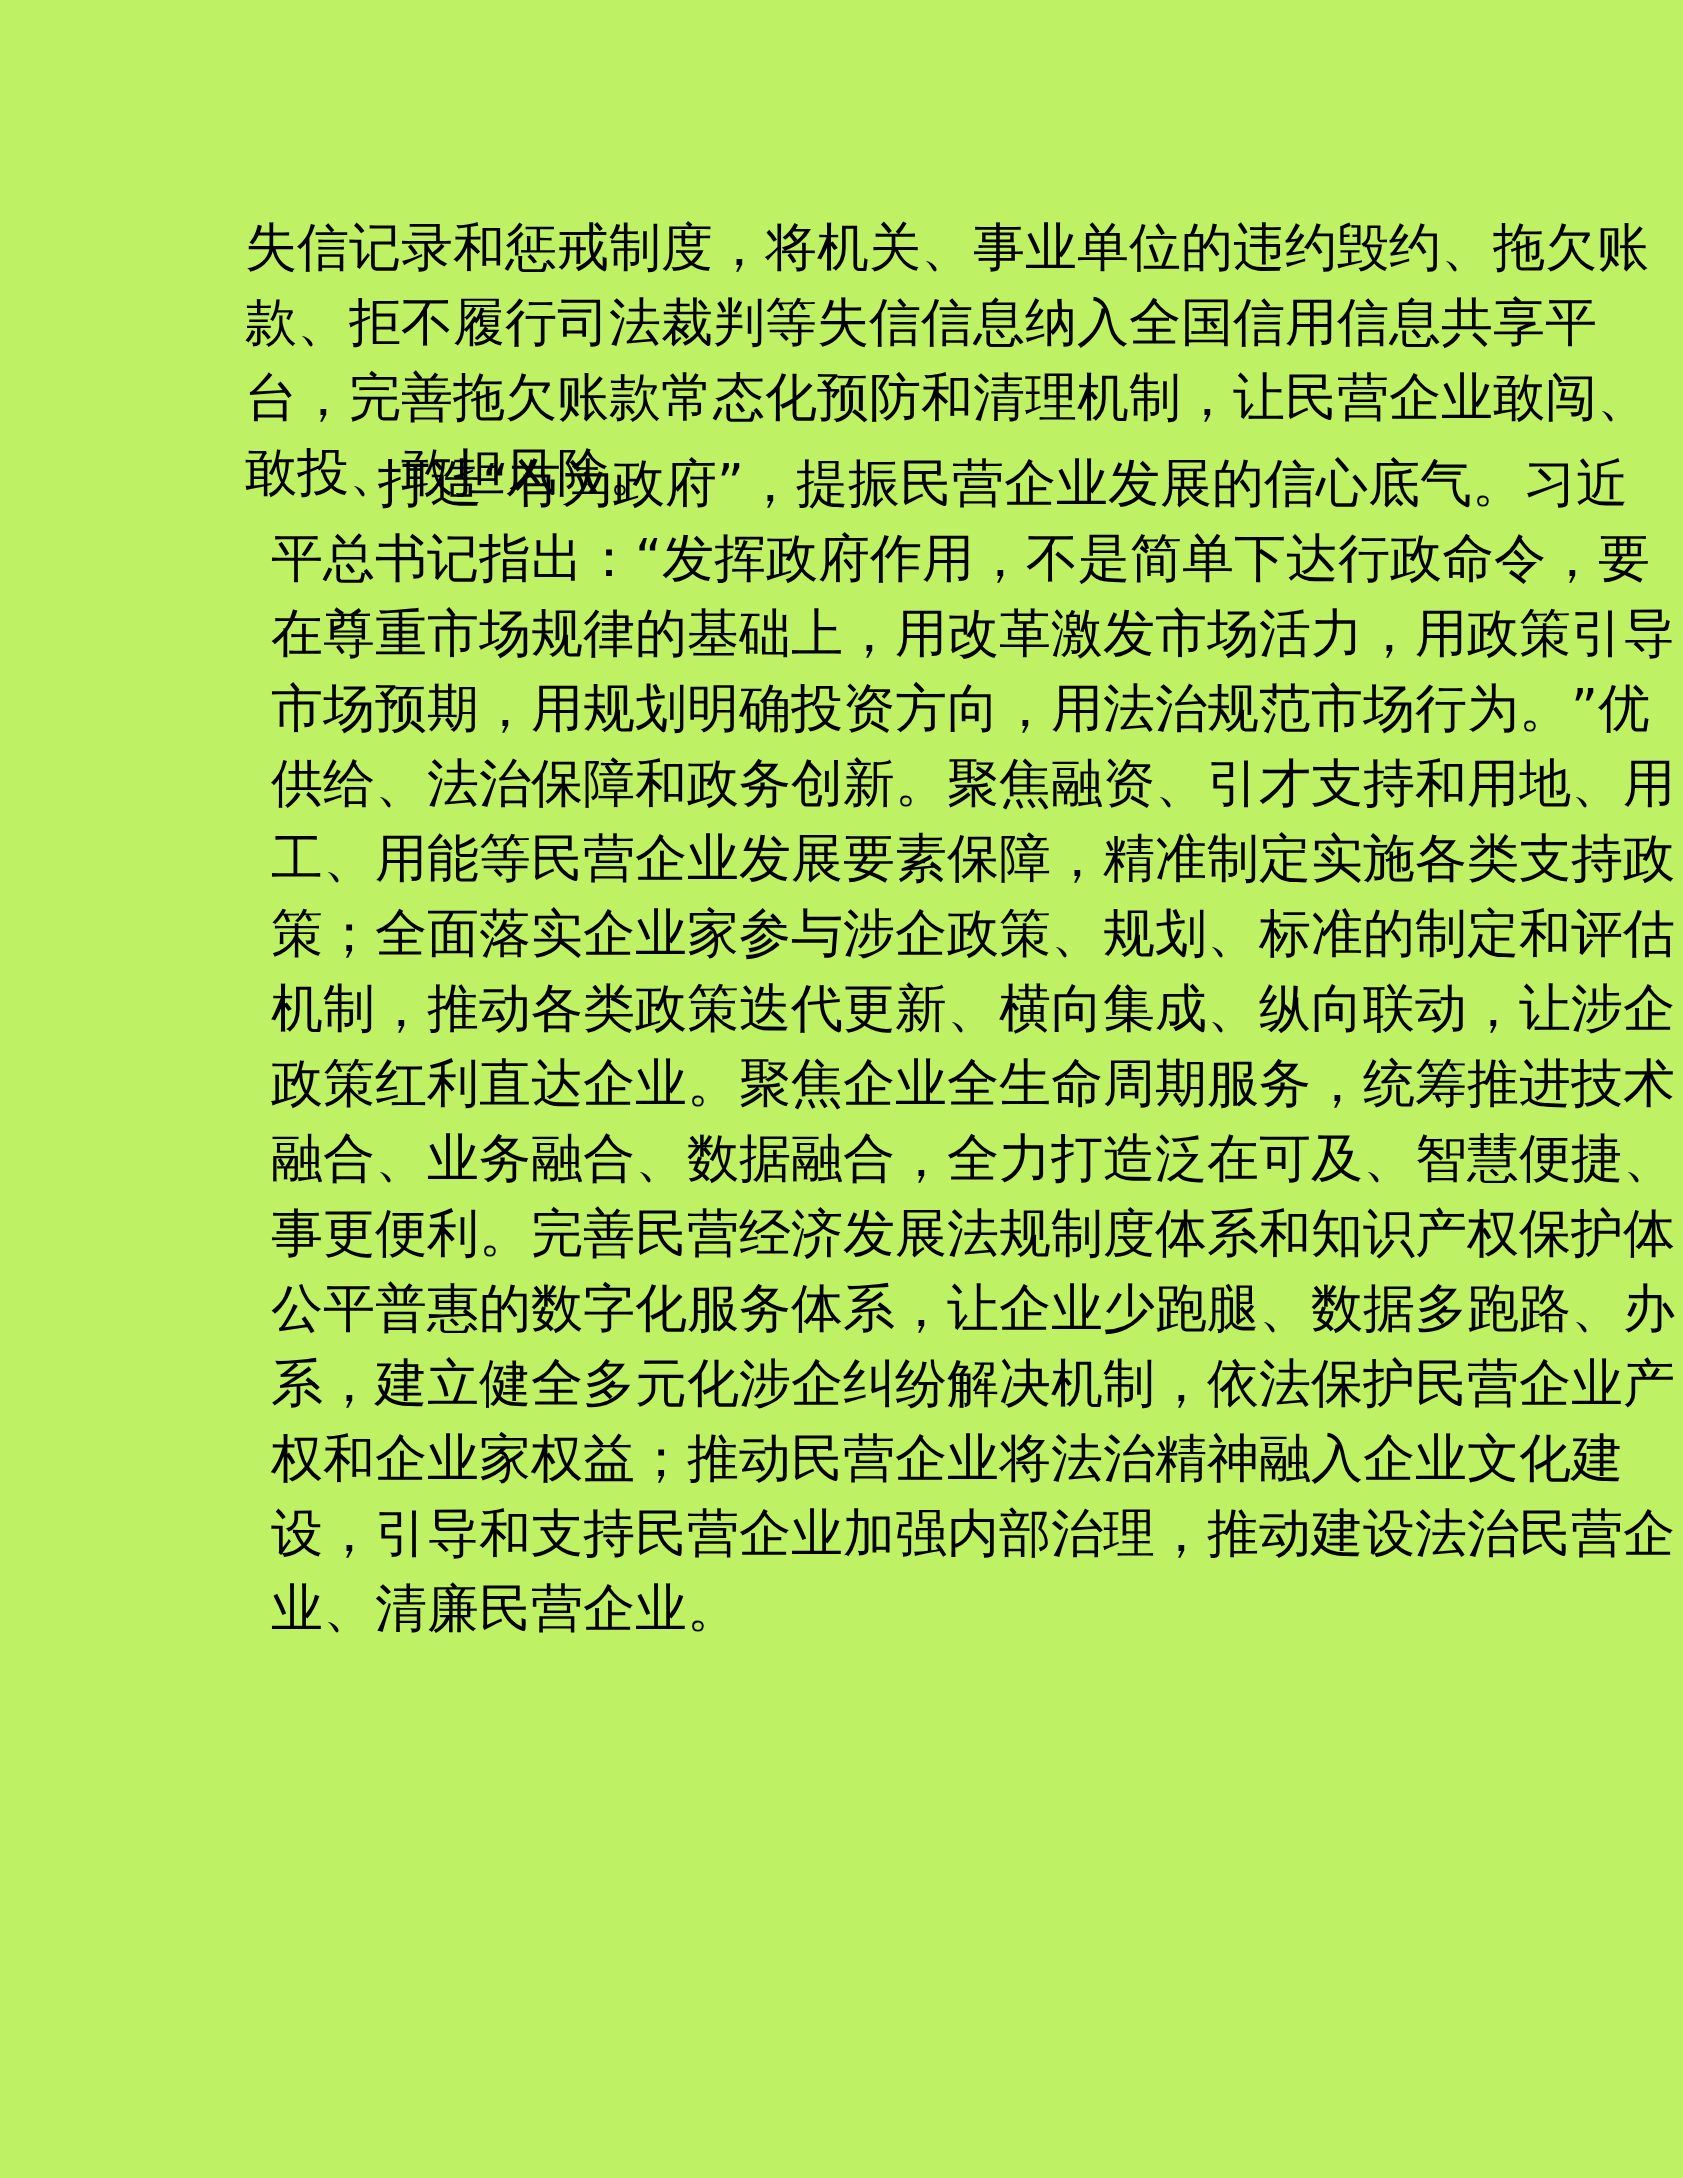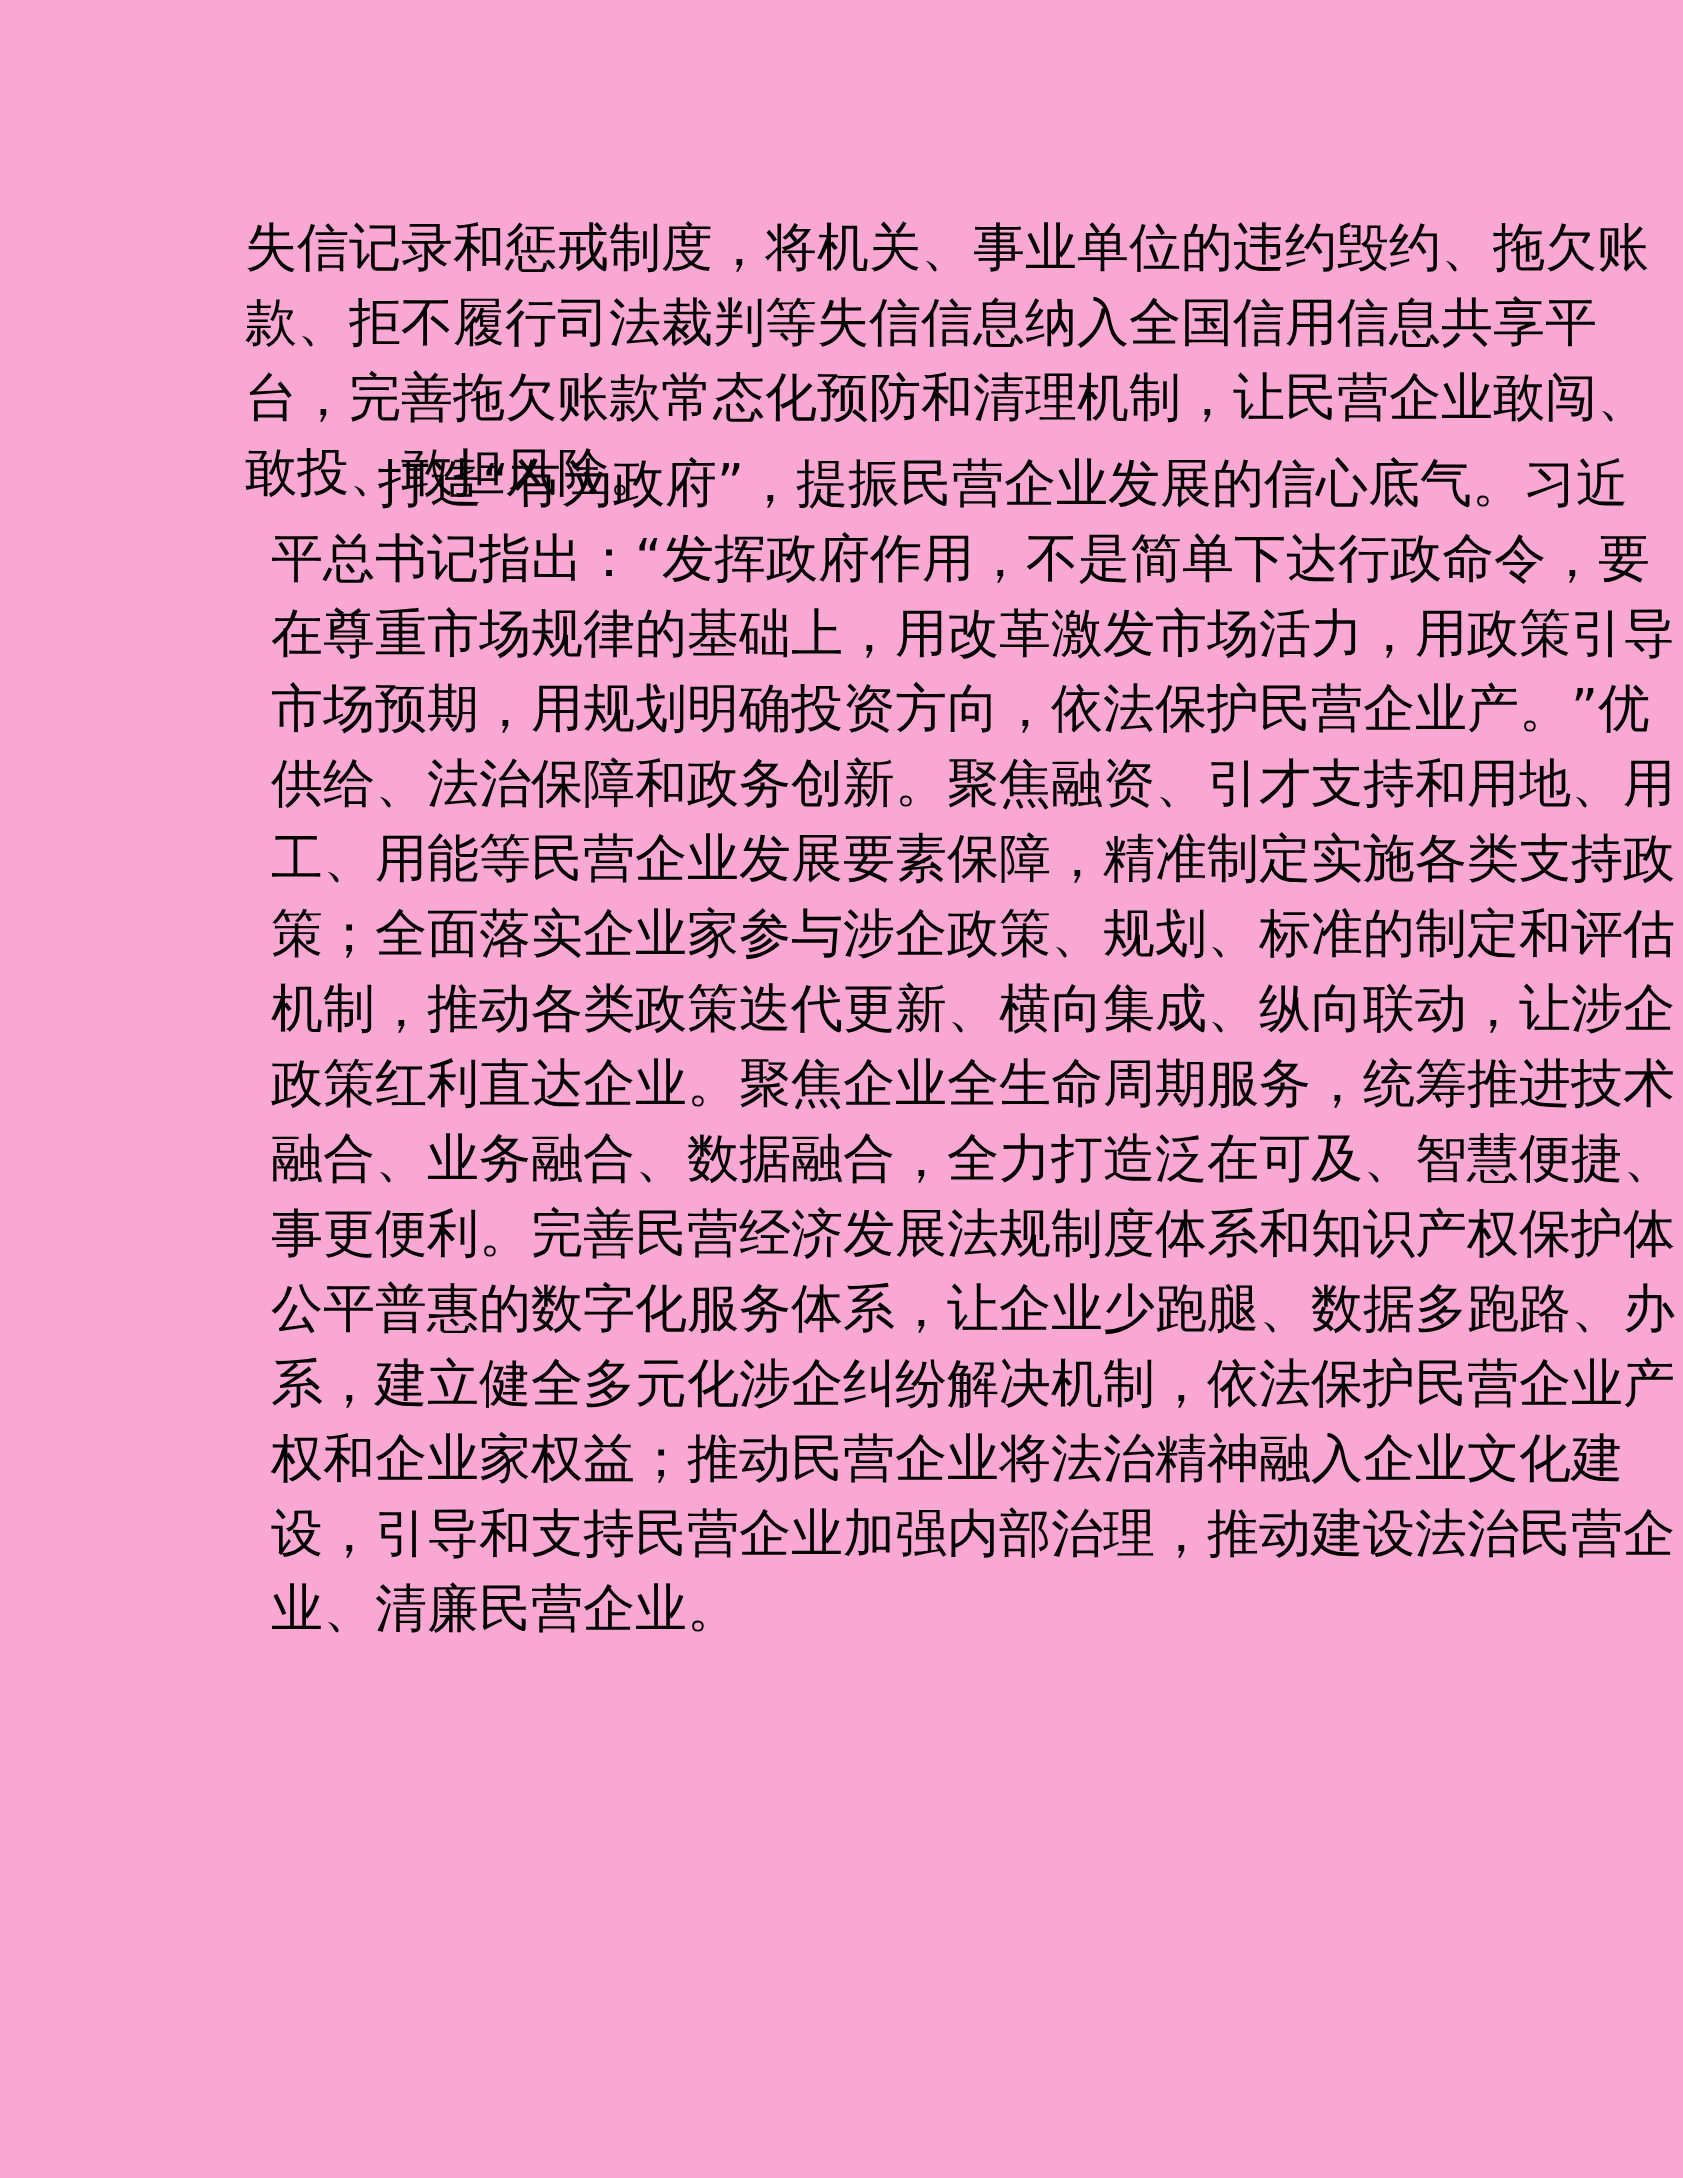--- a/index.html
+++ b/index.html
@@ -1,18 +1,18 @@
 <!DOCTYPE html>
 <html><head>
 <meta charset="utf-8">
 <style>
   html, body { margin: 0; padding: 0; background: #ffffff; }
   body { width: 1683px; height: 2178px; position: relative; overflow: hidden; }
   .page {
-    position: absolute; left: 0; top: 0; width: 1683px; height: 2178px; background: #f9a8d4;
+    position: absolute; left: 0; top: 0; width: 1683px; height: 2178px; background: #bef264;
   }
   .para { position: absolute; left: 245px; width: 1188px; }
   .line {
     display: block;
     height: 75px;
     line-height: 75px;
     font-size: 52px;
     color: #000000;
     white-space: nowrap;
     font-family: "DejaVu Sans", "Liberation Sans", sans-serif;
@@ -31,21 +31,21 @@
     <span class="line">失信记录和惩戒制度，将机关、事业单位的违约毁约、拖欠账</span>
     <span class="line">款、拒不履行司法裁判等失信信息纳入全国信用信息共享平</span>
     <span class="line">台，完善拖欠账款常态化预防和清理机制，让民营企业敢闯、</span>
     <span class="line">敢投、敢担风险。</span>
   </div>
 
   <div class="para" id="p2">
     <span class="line indent">打造“有为政府”，提振民营企业发展的信心底气。习近</span>
     <span class="line">平总书记指出：“发挥政府作用，不是简单下达行政命令，要</span>
     <span class="line">在尊重市场规律的基础上，用改革激发市场活力，用政策引导</span>
-    <span class="line">市场预期，用规划明确投资方向，依法保护民营企业产。”优</span>
+    <span class="line">市场预期，用规划明确投资方向，用法治规范市场行为。”优</span>
     <span class="line">供给、法治保障和政务创新。聚焦融资、引才支持和用地、用</span>
     <span class="line">工、用能等民营企业发展要素保障，精准制定实施各类支持政</span>
     <span class="line">策；全面落实企业家参与涉企政策、规划、标准的制定和评估</span>
     <span class="line">机制，推动各类政策迭代更新、横向集成、纵向联动，让涉企</span>
     <span class="line">政策红利直达企业。聚焦企业全生命周期服务，统筹推进技术</span>
     <span class="line">融合、业务融合、数据融合，全力打造泛在可及、智慧便捷、</span>
     <span class="line">事更便利。完善民营经济发展法规制度体系和知识产权保护体</span>
     <span class="line">公平普惠的数字化服务体系，让企业少跑腿、数据多跑路、办</span>
     <span class="line">系，建立健全多元化涉企纠纷解决机制，依法保护民营企业产</span>
     <span class="line">权和企业家权益；推动民营企业将法治精神融入企业文化建</span>

